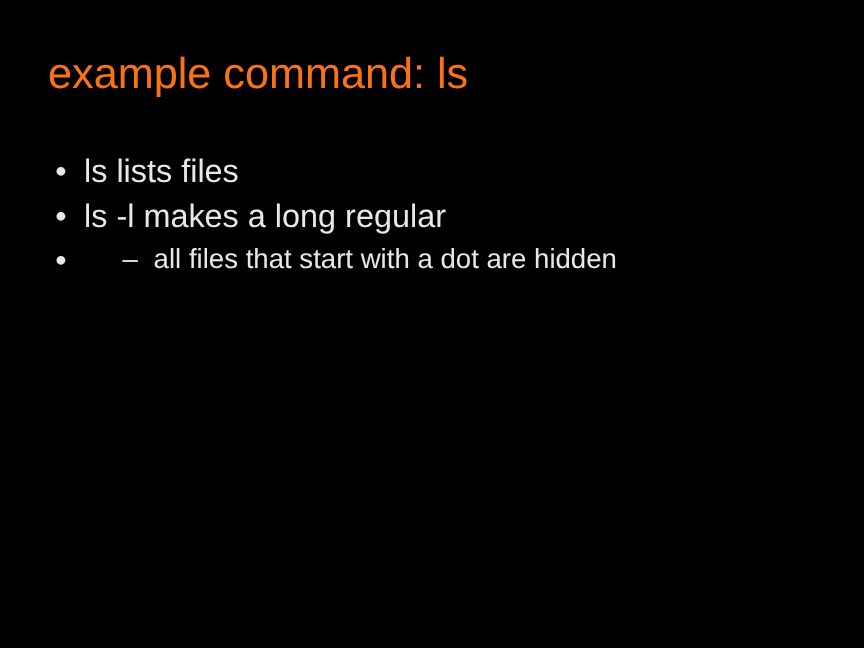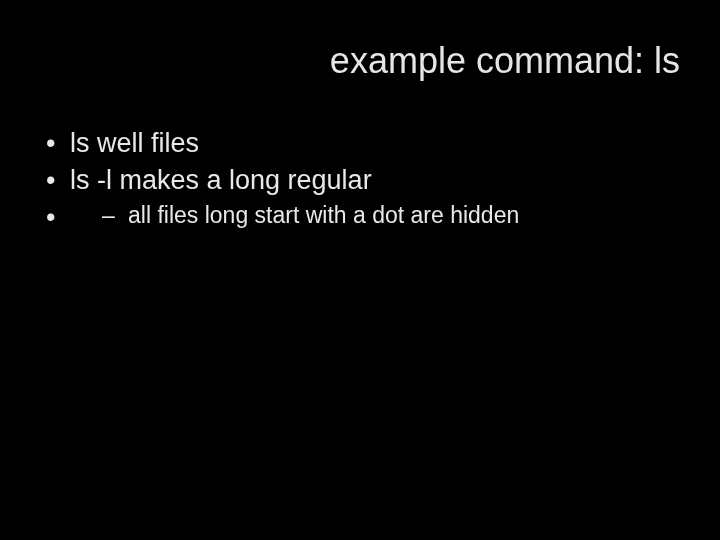--- a/index.html
+++ b/index.html
@@ -14,24 +14,24 @@
       font-family: Arial, Helvetica, sans-serif;
       color: #ffffff;
       overflow: hidden;
     }
     .slide {
       width: 100%;
       height: 100%;
       padding: 30px 40px;
     }
     .title {
-      text-align: right;
+      text-align: left;
       font-size: 36px;
       font-weight: normal;
-      color: #e5e5e5;
+      color: #f97316;
       margin-top: 10px;
       margin-bottom: 45px;
     }
     ul.main-list {
       list-style: none;
     }
     ul.main-list > li {
       position: relative;
       padding-left: 30px;
       font-size: 27px;
@@ -67,21 +67,21 @@
       font-size: 23px;
       color: #e8e8e8;
     }
   </style>
 </head>
 <body>
 
 <div class="slide">
   <h1 class="title">example command: ls</h1>
   <ul class="main-list">
-    <li>ls well files</li>
+    <li>ls lists files</li>
     <li>ls -l makes a long regular</li>
     <li>
       <ul class="sub-list">
-        <li>all files long start with a dot are hidden</li>
+        <li>all files that start with a dot are hidden</li>
       </ul>
     </li>
   </ul>
 </div>
 
 </body></html>

